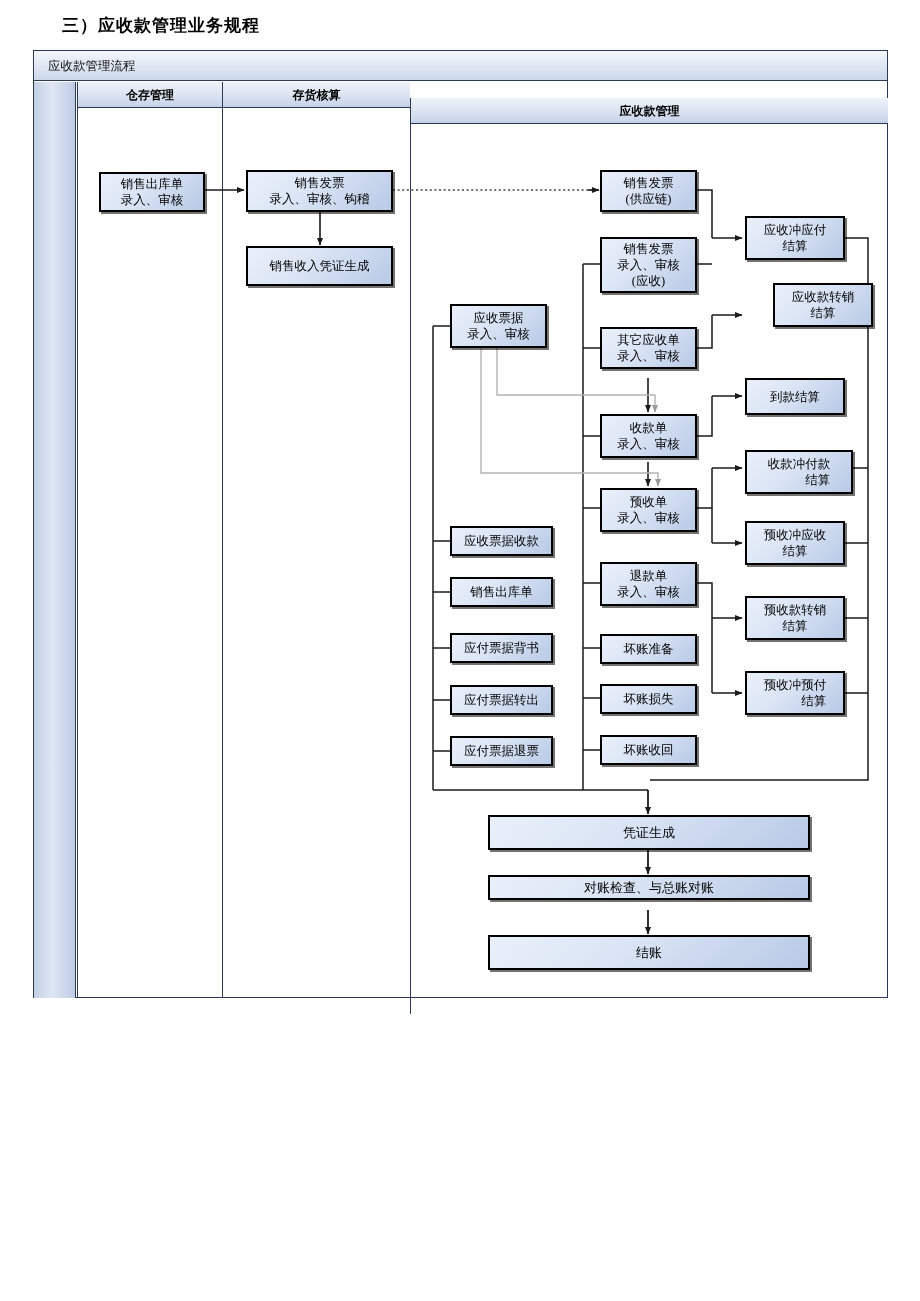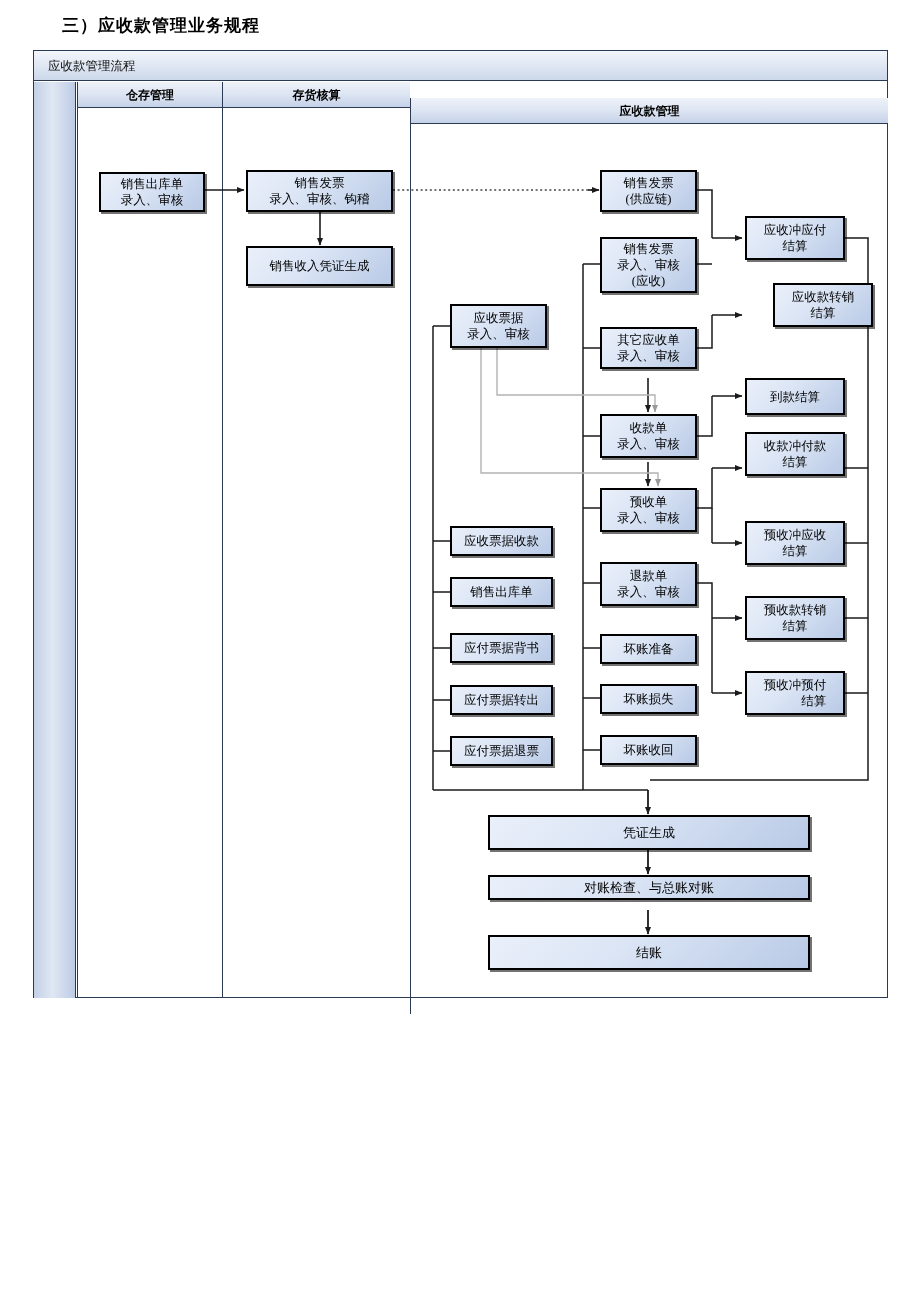--- a/index.html
+++ b/index.html
@@ -211,21 +211,21 @@
 <div class="box" style="left:450px;top:577px;width:103px;height:30px;">销售出库单</div>
 <div class="box" style="left:450px;top:633px;width:103px;height:30px;">应付票据背书</div>
 <div class="box" style="left:450px;top:685px;width:103px;height:30px;">应付票据转出</div>
 <div class="box" style="left:450px;top:736px;width:103px;height:30px;">应付票据退票</div>
 
 <div class="box" style="left:745px;top:216px;width:100px;height:44px;">应收冲应付
 结算</div>
 <div class="box" style="left:745px;top:283px;width:100px;height:44px;margin-left:28px;">应收款转销
 结算</div>
 <div class="box" style="left:745px;top:378px;width:100px;height:37px;">到款结算</div>
-<div class="box" style="left:745px;top:432px;width:100px;height:44px;">收款冲付款
+<div class="box" style="left:745px;top:450px;width:108px;height:44px;text-align:right;">收款冲付款
 结算</div>
 <div class="box" style="left:745px;top:521px;width:100px;height:44px;">预收冲应收
 结算</div>
 <div class="box" style="left:745px;top:596px;width:100px;height:44px;">预收款转销
 结算</div>
 <div class="box" style="left:745px;top:671px;width:100px;height:44px;text-align:right;">预收冲预付
 结算</div>
 
 <div class="box wide" style="left:488px;top:815px;width:322px;height:35px;">凭证生成</div>
 <div class="box wide" style="left:488px;top:875px;width:322px;height:25px;">对账检查、与总账对账</div>

